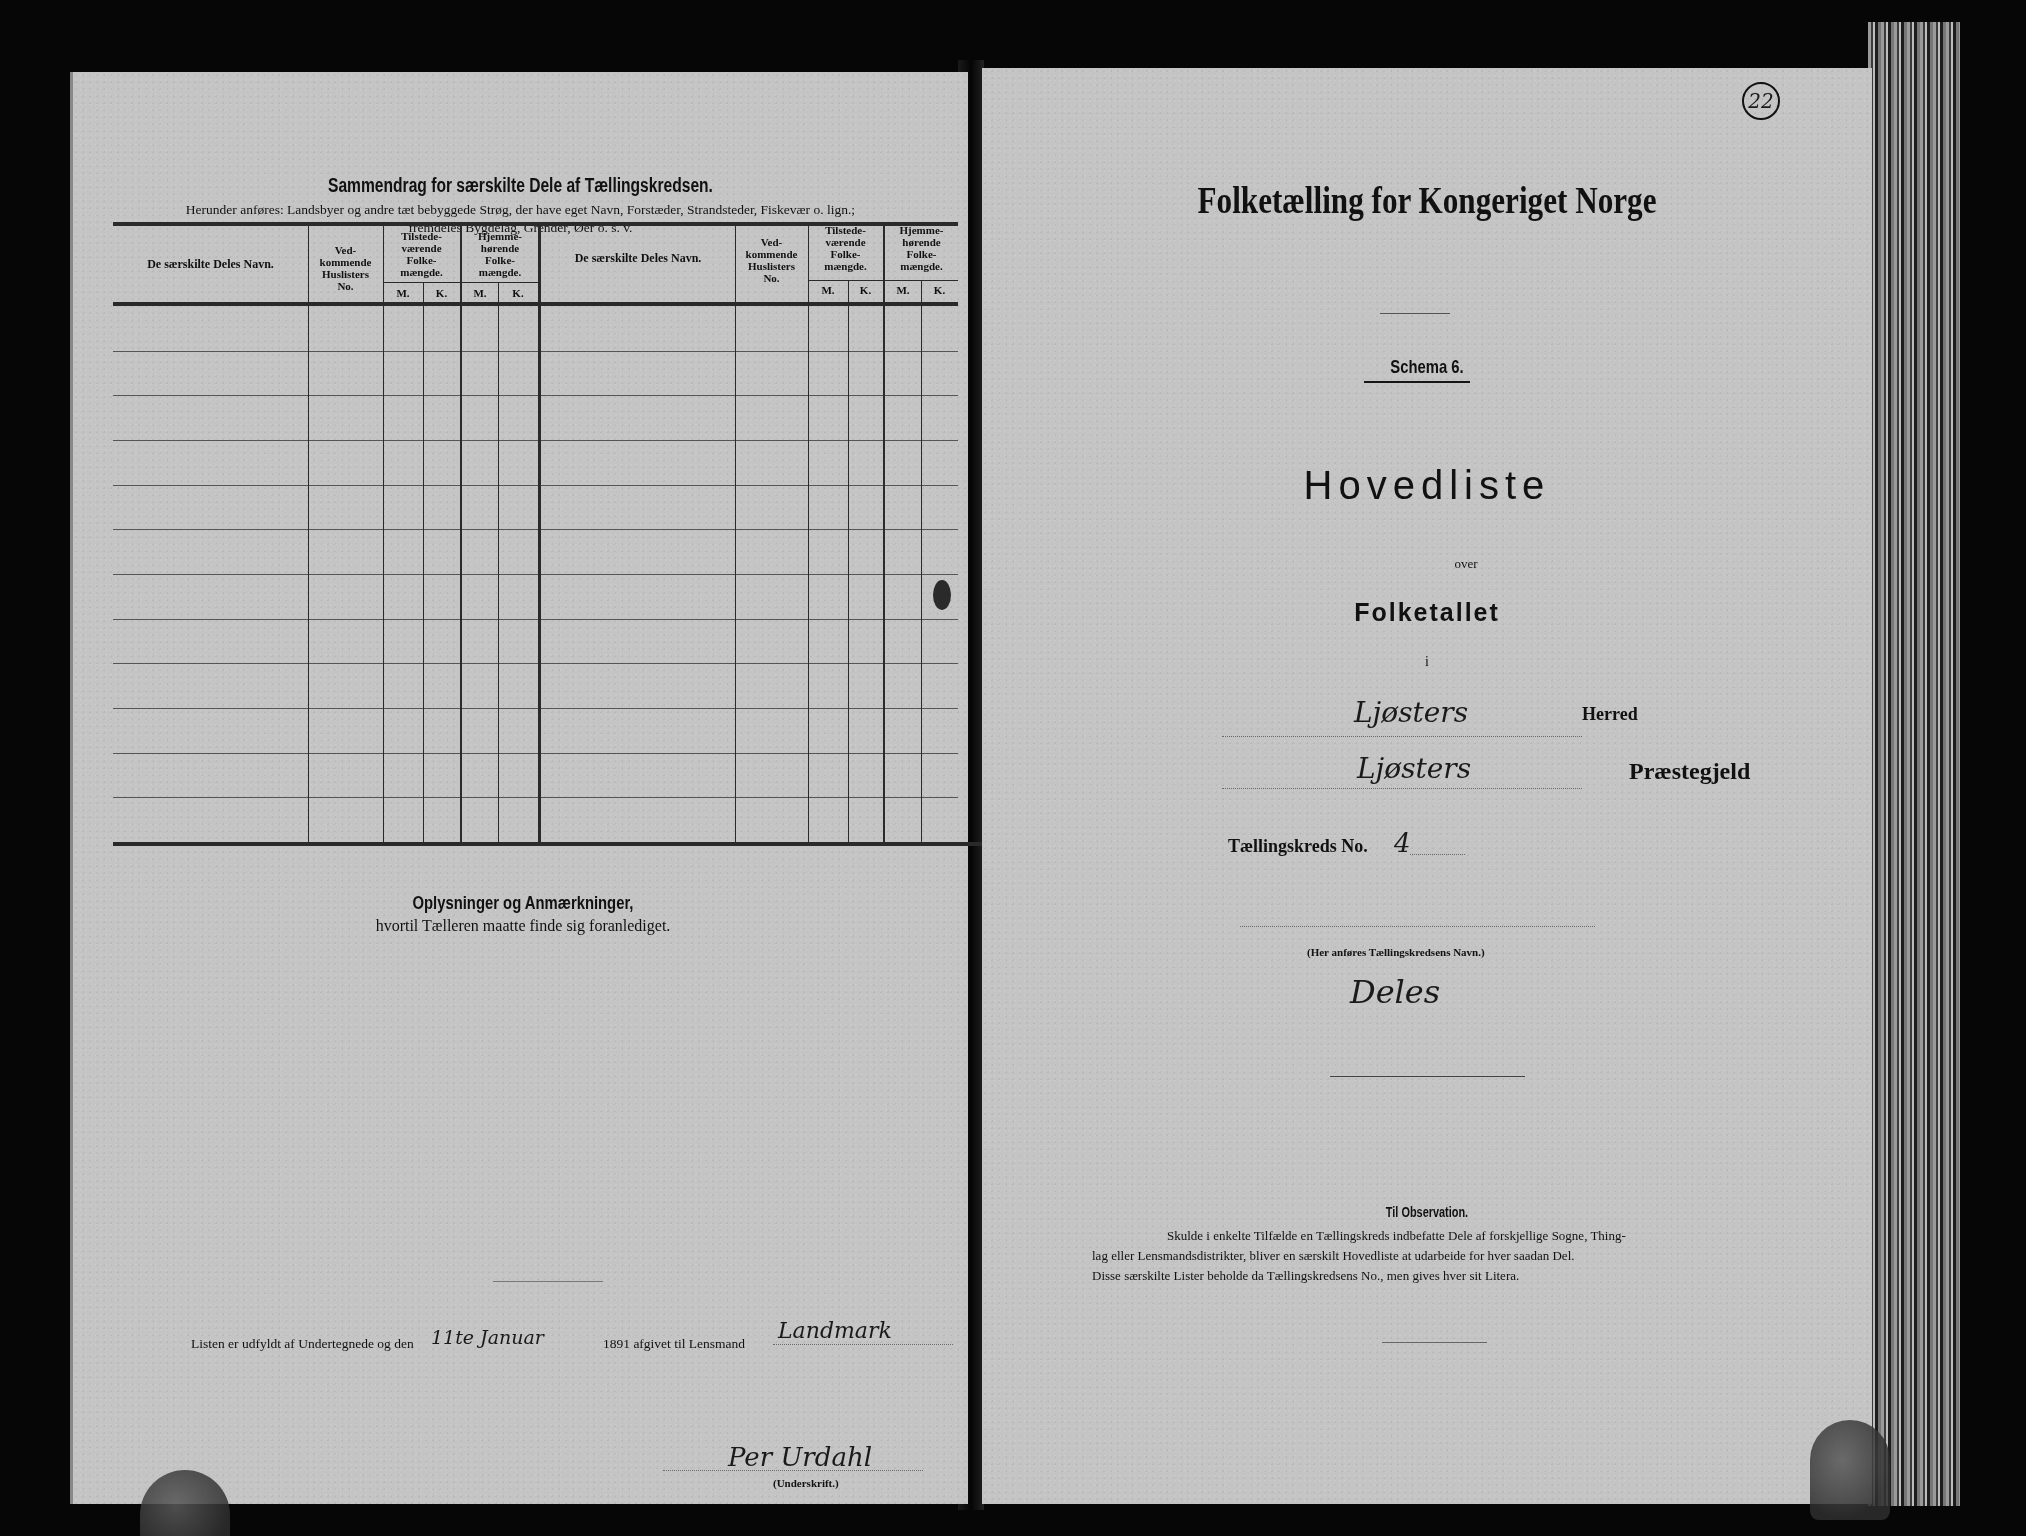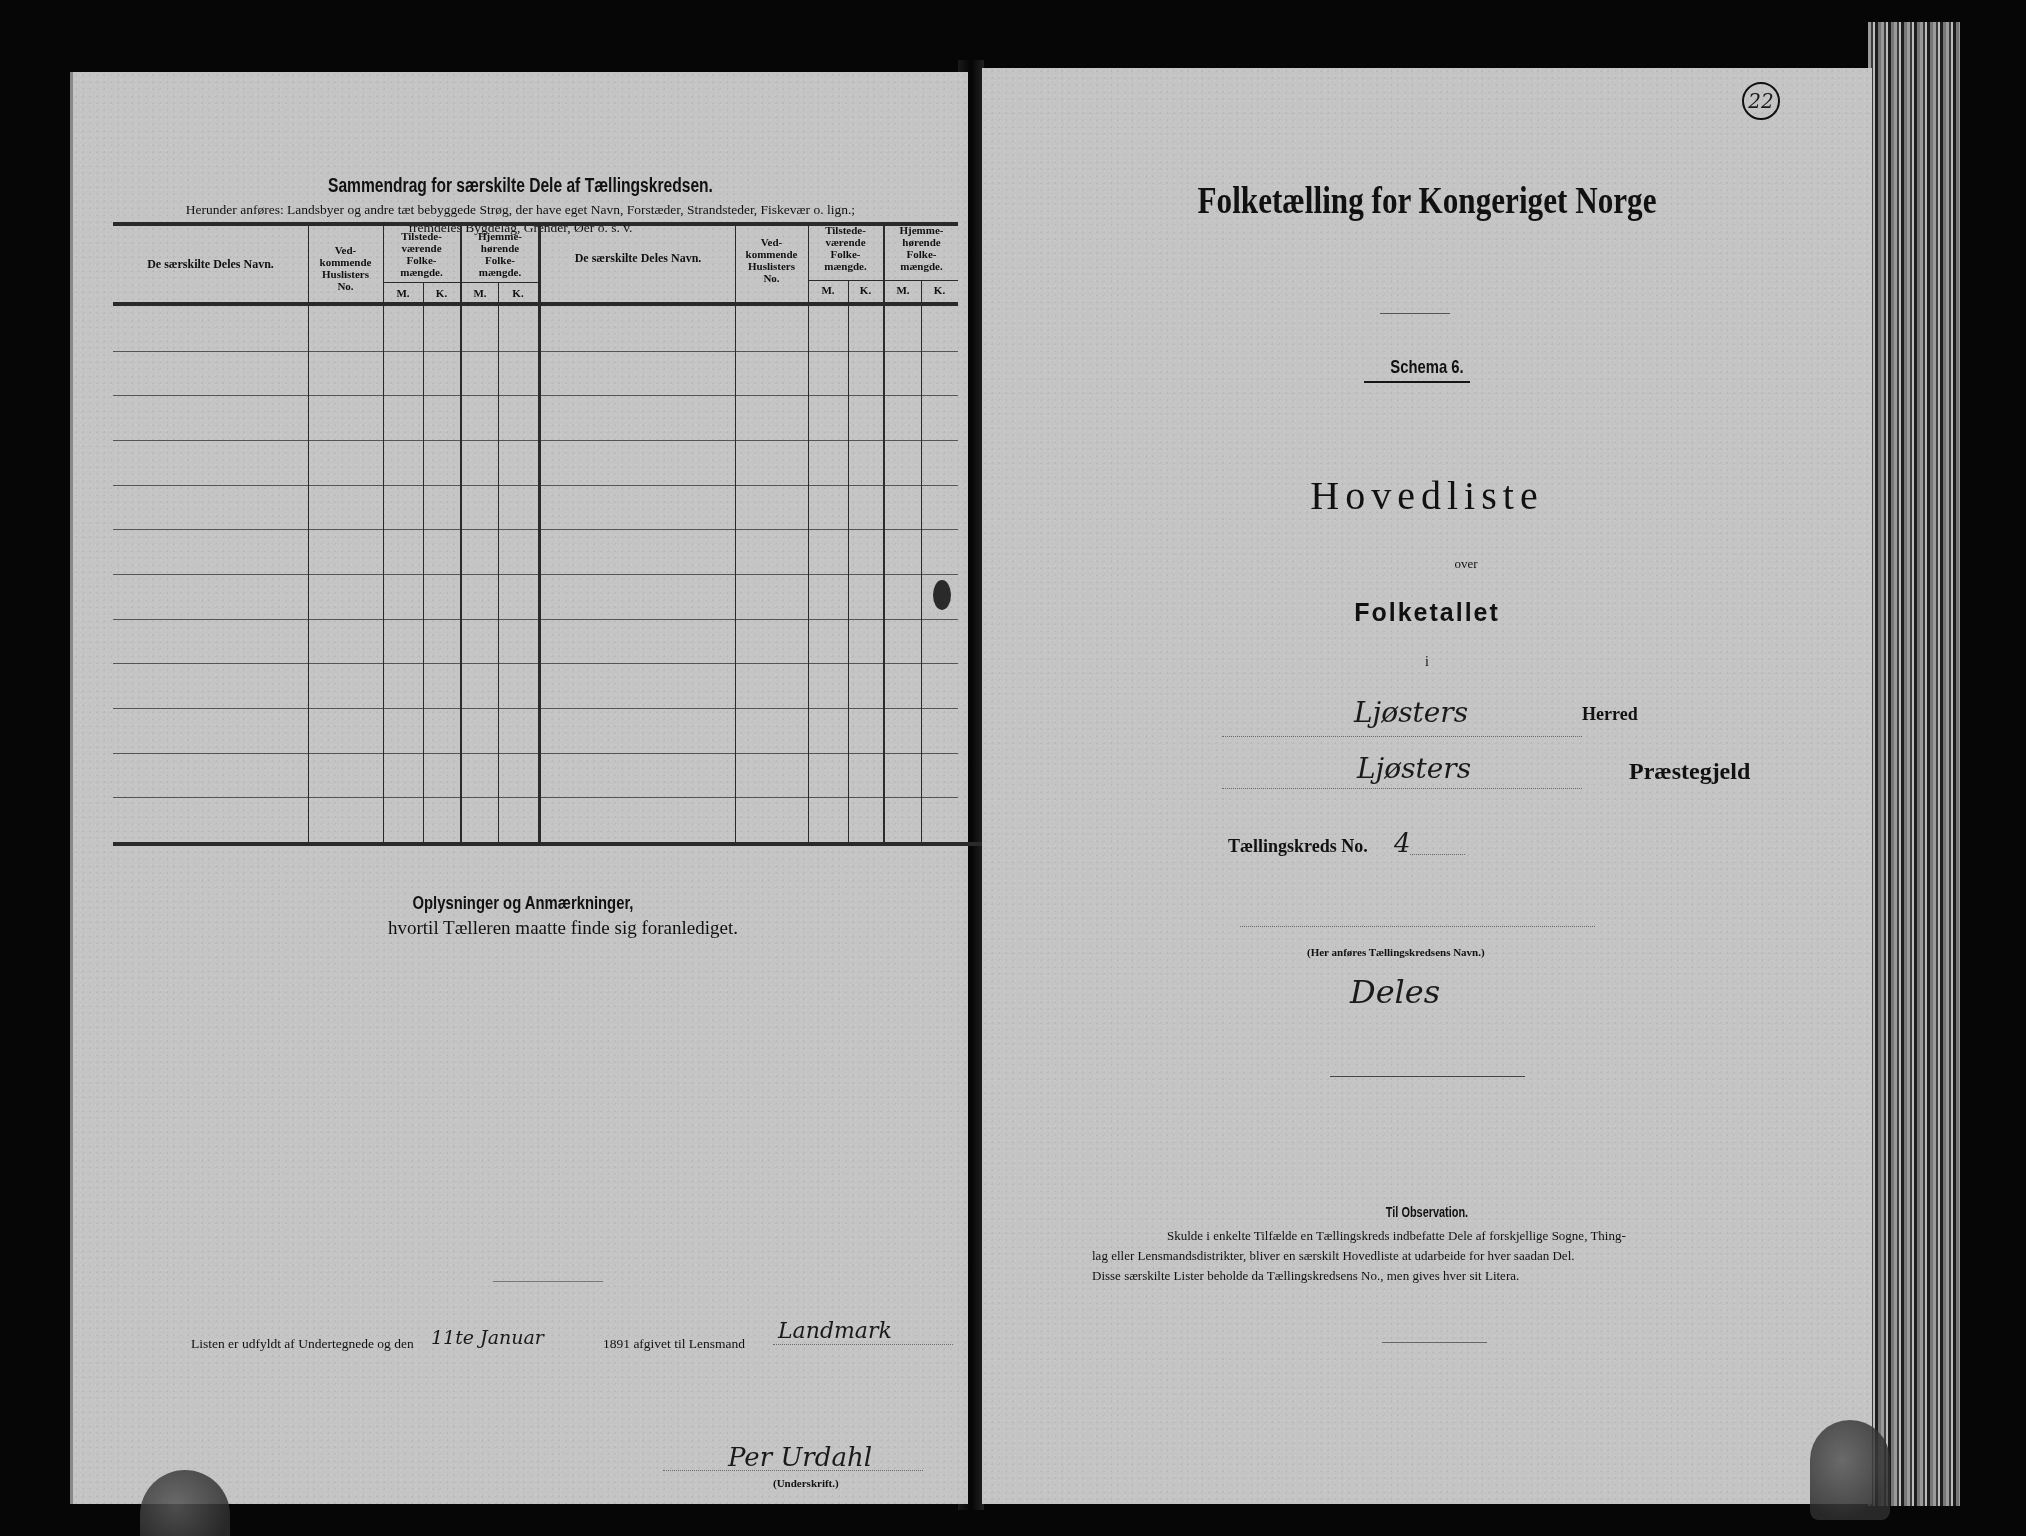--- a/index.html
+++ b/index.html
@@ -126,21 +126,21 @@
     </div>
     <div class="th" style="left:695px;width:40px;top:62px;">M.</div>
     <div class="th" style="left:735px;width:35px;top:62px;">K.</div>
     <div class="th" style="left:772px;width:36px;top:62px;">M.</div>
     <div class="th" style="left:808px;width:37px;top:62px;">K.</div>
   </div>
 
   <div class="abs" style="left:860px;top:508px;width:18px;height:30px;border-radius:50%;background:#2a2a2a;"></div>
 
   <div class="abs center cond" style="left:0;width:900px;top:820px;font-size:19px;">Oplysninger og Anmærkninger,</div>
-  <div class="abs center" style="left:0;width:900px;top:845px;font-size:19px;margin-left:40px;">hvortil Tælleren maatte finde sig foranlediget.</div>
+  <div class="abs center" style="left:0;width:900px;top:845px;font-size:16px;">hvortil Tælleren maatte finde sig foranlediget.</div>
 
   <div class="rule" style="left:420px;top:1209px;width:110px;height:1px;background:#777;"></div>
 
   <div class="abs" style="left:118px;top:1264px;font-size:13.5px;">Listen er udfyldt af Undertegnede og den</div>
   <div class="abs hand" style="left:358px;top:1254px;font-size:19px;">11te Januar</div>
   <div class="abs" style="left:530px;top:1264px;font-size:13.5px;">1891 afgivet til Lensmand</div>
   <div class="abs hand" style="left:705px;top:1246px;font-size:22px;">Landmark</div>
   <div class="dotline" style="left:700px;top:1272px;width:180px;"></div>
   <div class="abs hand" style="left:655px;top:1370px;font-size:26px;">Per Urdahl</div>
   <div class="dotline" style="left:590px;top:1398px;width:260px;"></div>
@@ -151,21 +151,21 @@
 <div id="right-page" class="page">
   <div class="abs" style="left:760px;top:14px;width:34px;height:34px;border:2px solid #111;border-radius:50%;text-align:center;line-height:34px;font-size:20px;">
     <span class="hand">22</span>
   </div>
 
   <div class="abs center" style="left:0;width:890px;top:110px;font-size:38px;font-weight:bold;transform:scaleX(0.82);">Folketælling for Kongeriget Norge</div>
   <div class="rule" style="left:398px;top:245px;width:70px;height:1px;background:#555;"></div>
   <div class="abs center cond" style="left:0;width:890px;top:288px;font-size:19px;">Schema 6.</div>
   <div class="rule" style="left:382px;top:313px;width:106px;height:2px;"></div>
 
-  <div class="abs center" style="left:0;width:890px;top:404px;font-size:40px;letter-spacing:6px;font-family:Liberation Serif, serif;">Hovedliste</div>
+  <div class="abs center" style="left:0;width:890px;top:395px;font-size:40px;letter-spacing:6px;font-family:Liberation Sans, sans-serif;">Hovedliste</div>
   <div class="abs center" style="left:0;width:890px;top:488px;font-size:13px;padding-left:39px;">over</div>
   <div class="abs center" style="left:0;width:890px;top:530px;font-size:25px;font-family:'Liberation Sans',sans-serif;font-weight:bold;letter-spacing:2px;">Folketallet</div>
   <div class="abs center" style="left:0;width:890px;top:586px;font-size:14px;">i</div>
 
   <div class="abs hand" style="left:372px;top:628px;font-size:28px;">Ljøsters</div>
   <div class="dotline" style="left:240px;top:668px;width:360px;"></div>
   <div class="abs" style="left:600px;top:636px;font-size:18px;font-weight:bold;">Herred</div>
 
   <div class="abs hand" style="left:375px;top:684px;font-size:28px;">Ljøsters</div>
   <div class="dotline" style="left:240px;top:720px;width:360px;"></div>

